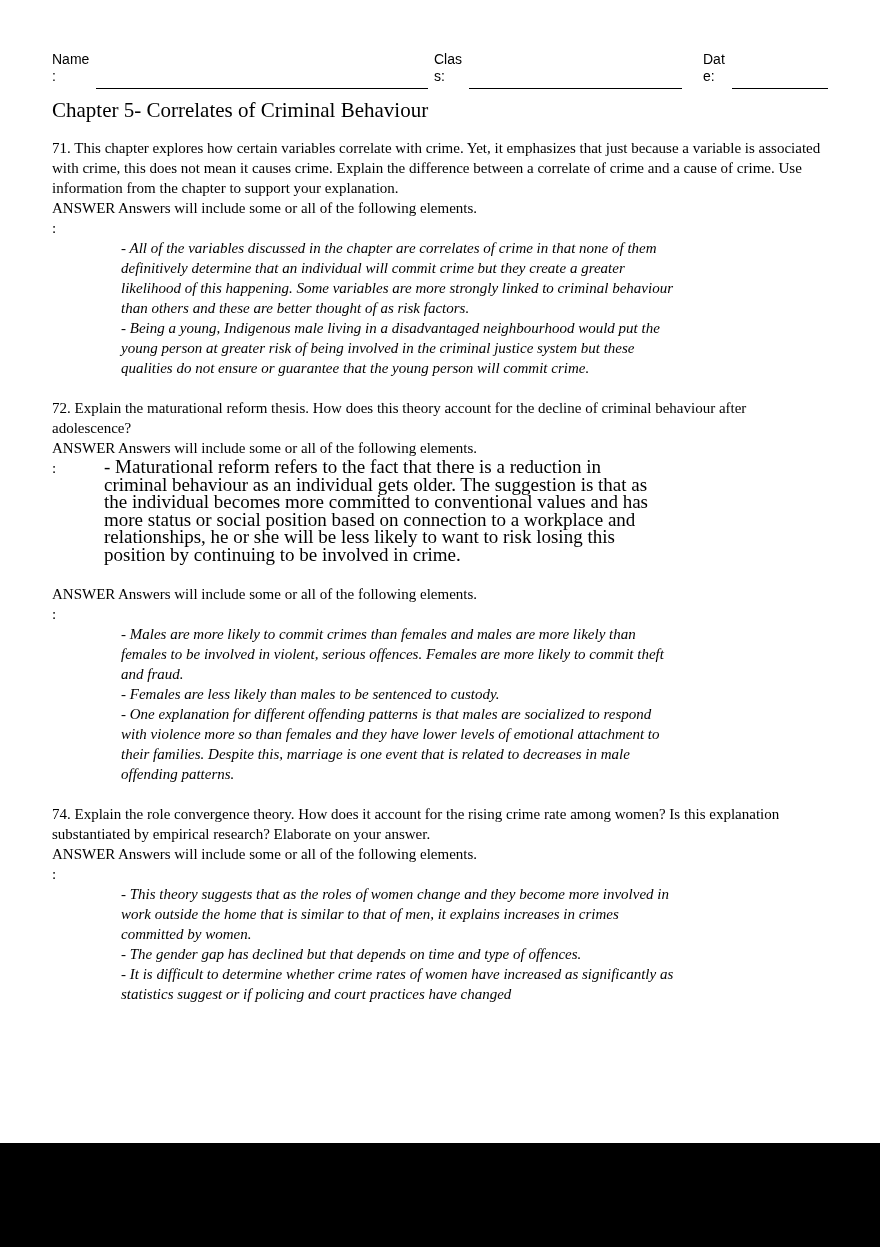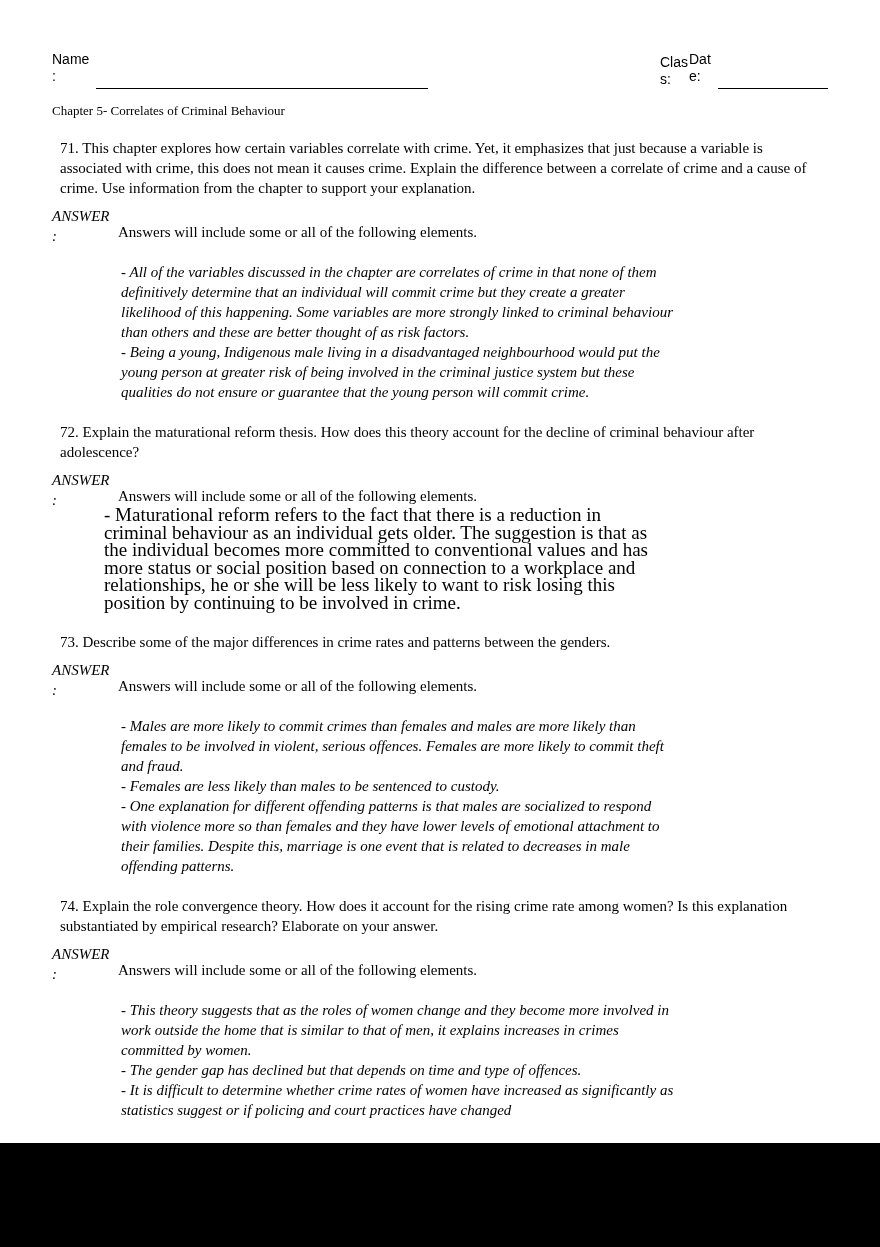--- a/index.html
+++ b/index.html
@@ -15,39 +15,39 @@
     padding:51px 52px 0 52px;
   }
   
   .header{
     display:flex;align-items:flex-end;
     font-family:"Liberation Sans", sans-serif;
     font-size:14px;line-height:17px;
   }
   .hfield{display:flex;align-items:flex-end;}
   .hf-name{width:376px;}
-  .hf-class{width:248px;margin-left:12px;flex-direction:column;}
-  .hf-date{flex:1;margin-left:1px;}
+  .hf-class{width:248px;margin-left:6px;}
+  .hf-date{flex:1;margin-left:21px;}
   .hlabel{white-space:nowrap;}
   .blank{
     flex:1;height:0;border-bottom:1.5px solid #000;
     margin-left:7px;margin-bottom:-4px;
   }
   
   .title{
     margin:14px 0 0 0;font-weight:normal;
-    font-size:13px;line-height:23px;
+    font-size:21px;line-height:23px;
   }
   
   .question{margin-top:16px;font-size:15px;line-height:20px;}
   .question + .question{margin-top:20px;}
-  .q-text{margin:8px;}
+  .q-text{margin:0;}
   .answer{display:flex;}
-  .alabel{flex:0 0 66px;font-style:italic;}
-  .abody{flex:1;min-width:0;margin-top:16px;}
+  .alabel{flex:0 0 66px;}
+  .abody{flex:1;min-width:0;}
   .intro{margin:0;}
   .points{margin:0;}
   .points p{margin:0;}
   .points.spaced{margin-top:20px;font-style:italic;}
   .pts-normal{margin-left:3px;width:558px;}
   .pts-small{
     margin-left:-14px;width:556px;
     font-size:19px;line-height:17.6px;
   }
   
@@ -99,21 +99,20 @@
       <div class="abody">
         <p class="intro">Answers will include some or all of the following elements.</p>
         <div class="points pts-small">
           <p>- Maturational reform refers to the fact that there is a reduction in criminal behaviour as an individual gets older. The suggestion is that as the individual becomes more committed to conventional values and has more status or social position based on connection to a workplace and relationships, he or she will be less likely to want to risk losing this position by continuing to be involved in crime.</p>
         </div>
       </div>
     </div>
   </section>
 
   <section class="question">
-    <p class="q-text">73. Describe some of the major differences in crime rates and patterns between the genders.</p>
     <div class="answer">
       <div class="alabel"><span>ANSWER</span><br><span>:</span></div>
       <div class="abody">
         <p class="intro">Answers will include some or all of the following elements.</p>
         <div class="points spaced pts-normal">
           <p>- Males are more likely to commit crimes than females and males are more likely than females to be involved in violent, serious offences. Females are more likely to commit theft and fraud.</p>
           <p>- Females are less likely than males to be sentenced to custody.</p>
           <p>- One explanation for different offending patterns is that males are socialized to respond with violence more so than females and they have lower levels of emotional attachment to their families. Despite this, marriage is one event that is related to decreases in male offending patterns.</p>
         </div>
       </div>

